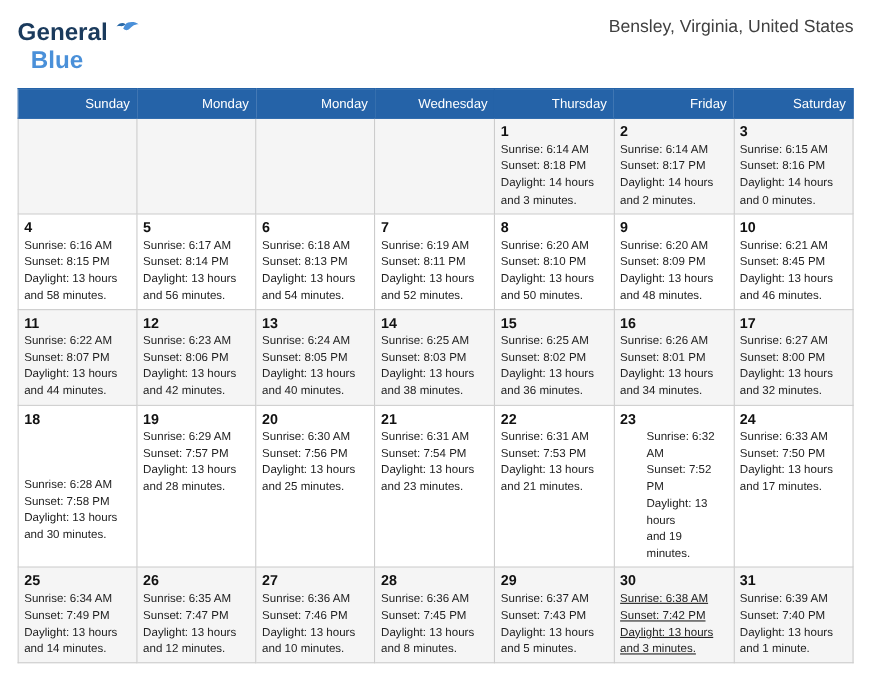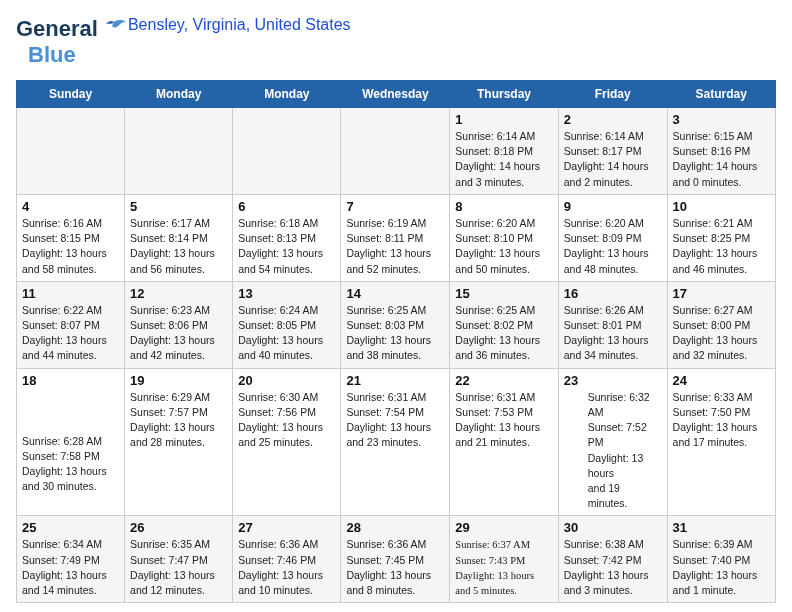--- a/index.html
+++ b/index.html
@@ -5,21 +5,21 @@
     * { margin: 0; padding: 0; box-sizing: border-box; }
     body {
       font-family: Arial, sans-serif;
       background: #fff;
       width: 792px;
       min-height: 612px;
       padding: 16px;
     }
     .header {
       display: flex;
-      justify-content: flex-start;
+      justify-content: space-between;
       align-items: flex-start;
       margin-bottom: 12px;
     }
     .logo {
       display: flex;
       flex-direction: column;
       align-items: flex-start;
     }
     .logo-line {
       display: flex;
@@ -29,34 +29,34 @@
       text-align: right;
     }
     .title-block h1 {
       font-size: 36px;
       font-weight: bold;
       color: #1a1a1a;
     }
     .title-block h2 {
       font-size: 16px;
       font-weight: normal;
-      color: #1d4ed8;
+      color: #404040;
     }
     .calendar {
       width: 100%;
       border-collapse: collapse;
       font-size: 11px;
     }
     .calendar thead th {
       background: #2563a8;
       color: #fff;
-      text-align: center;
+      text-align: right;
       padding: 6px 6px;
       font-size: 12px;
-      font-weight: bold;
+      font-weight: normal;
       border: 1px solid #2563a8;
     }
     .calendar tbody td {
       border: 1px solid #ccc;
       vertical-align: top;
       padding: 4px 5px;
       width: 110px;
       min-height: 80px;
       background: #fff;
     }
@@ -181,21 +181,21 @@
         <td>
           <div class="day-num">9</div>
           <div class="day-info" style="white-space: pre-line;">Sunrise: 6:20 AM
 Sunset: 8:09 PM
 Daylight: 13 hours
 and 48 minutes.</div>
         </td>
         <td>
           <div class="day-num">10</div>
           <div class="day-info" style="white-space: pre-line;">Sunrise: 6:21 AM
-Sunset: 8:25 PM
+Sunset: 8:45 PM
 Daylight: 13 hours
 and 46 minutes.</div>
         </td>
       </tr>
       <tr>
         <td>
           <div class="day-num">11</div>
           <div class="day-info" style="white-space: pre-line;">Sunrise: 6:22 AM
 Sunset: 8:07 PM
 Daylight: 13 hours
@@ -319,28 +319,28 @@
         </td>
         <td>
           <div class="day-num">28</div>
           <div class="day-info" style="white-space: pre-line;">Sunrise: 6:36 AM
 Sunset: 7:45 PM
 Daylight: 13 hours
 and 8 minutes.</div>
         </td>
         <td>
           <div class="day-num">29</div>
-          <div class="day-info" style="white-space: pre-line; font-family: Liberation Serif, serif;">Sunrise: 6:37 AM
+          <div class="day-info" style="white-space: pre-line;">Sunrise: 6:37 AM
 Sunset: 7:43 PM
 Daylight: 13 hours
 and 5 minutes.</div>
         </td>
         <td>
           <div class="day-num">30</div>
-          <div class="day-info" style="white-space: pre-line;">Sunrise: 6:38 AM
+          <div class="day-info" style="white-space: pre-line; text-decoration: underline;">Sunrise: 6:38 AM
 Sunset: 7:42 PM
 Daylight: 13 hours
 and 3 minutes.</div>
         </td>
         <td>
           <div class="day-num">31</div>
           <div class="day-info" style="white-space: pre-line;">Sunrise: 6:39 AM
 Sunset: 7:40 PM
 Daylight: 13 hours
 and 1 minute.</div>

